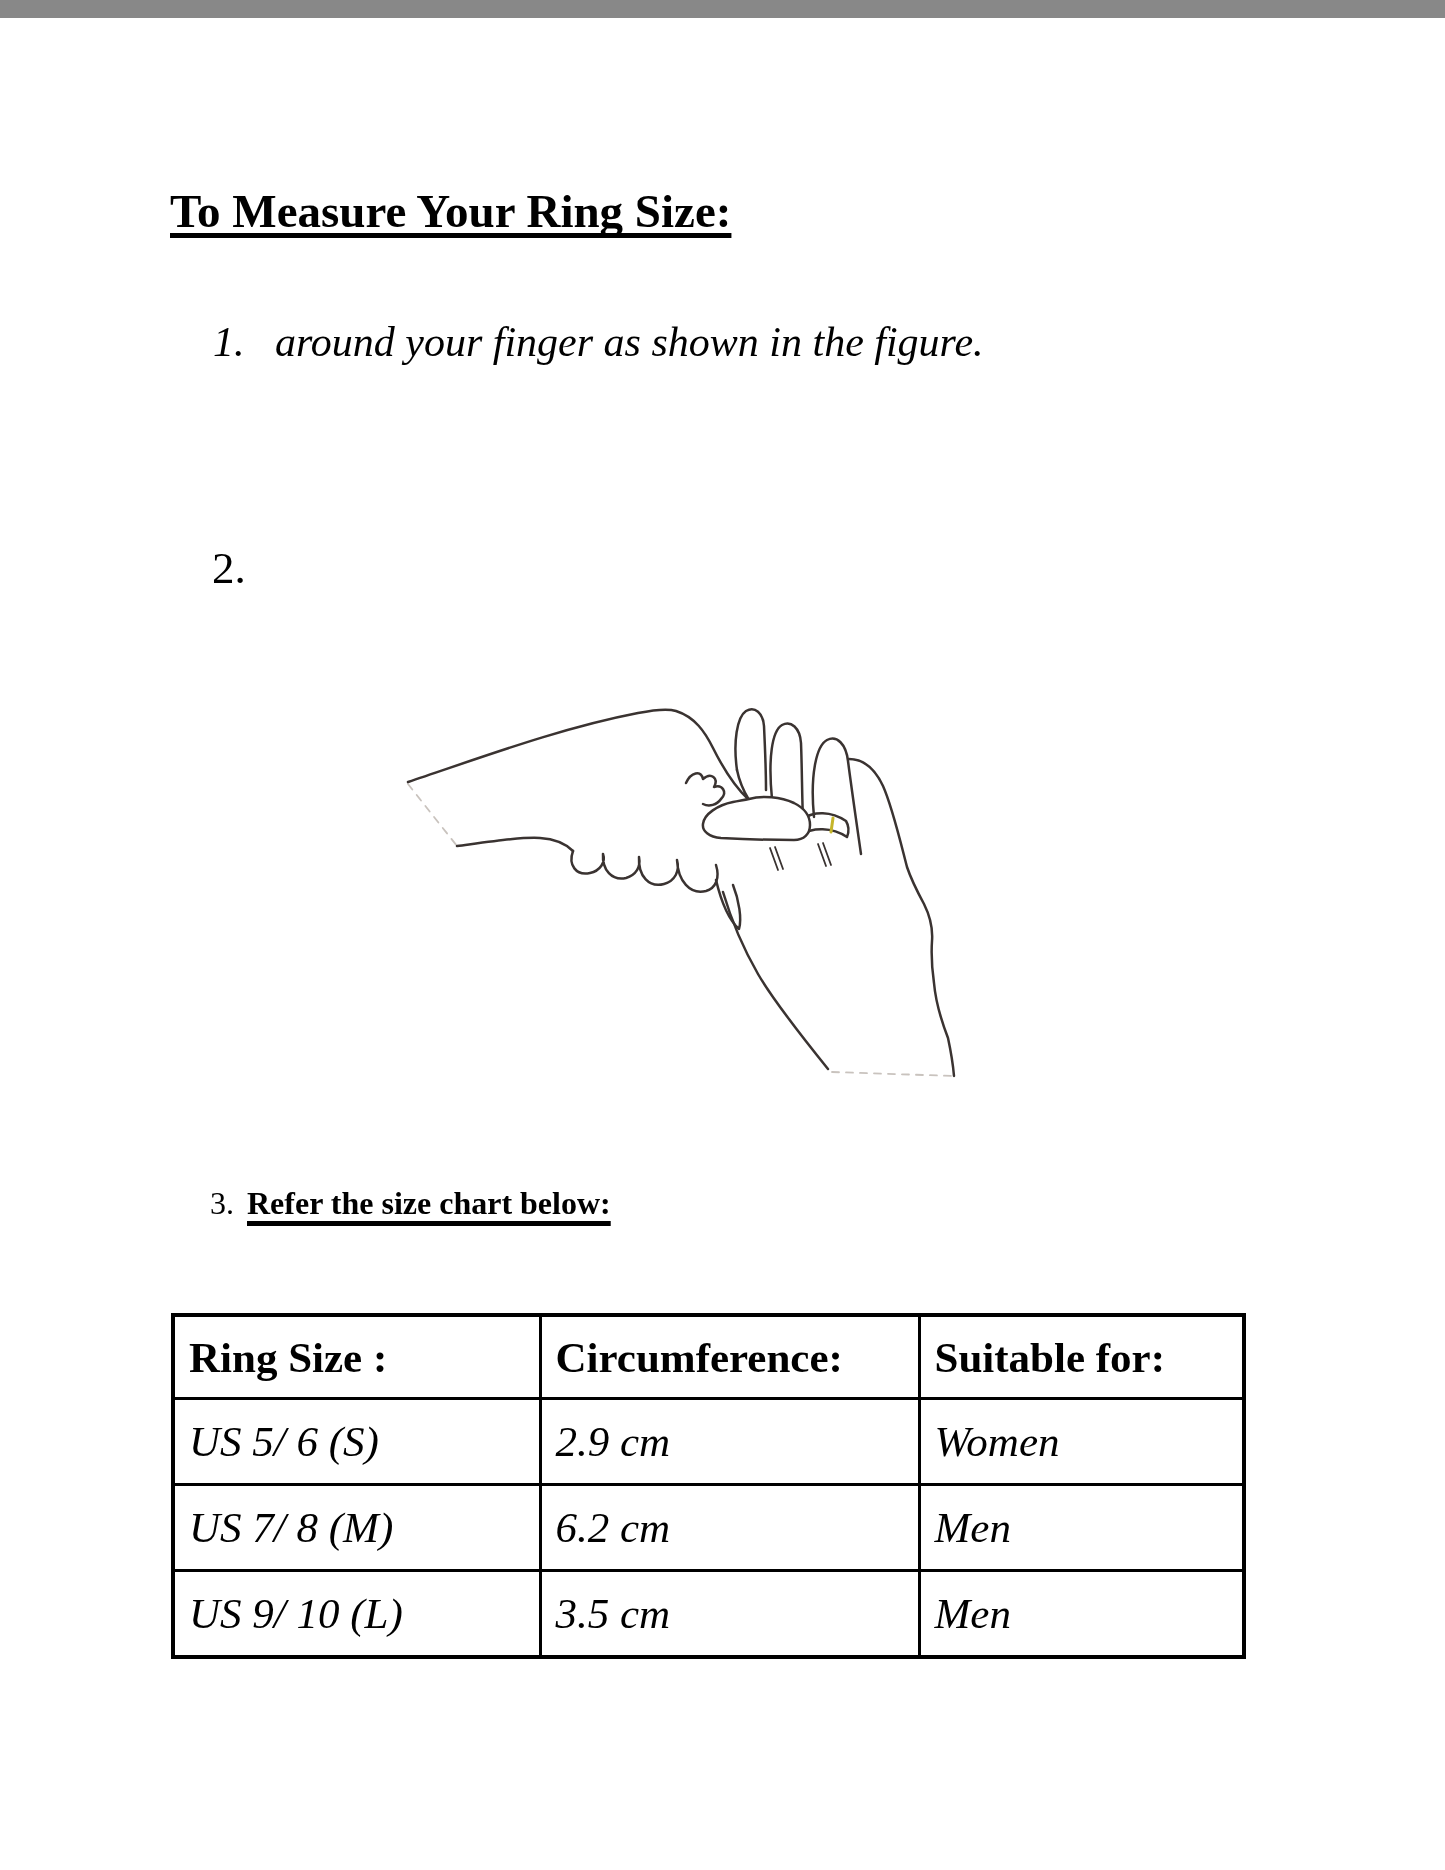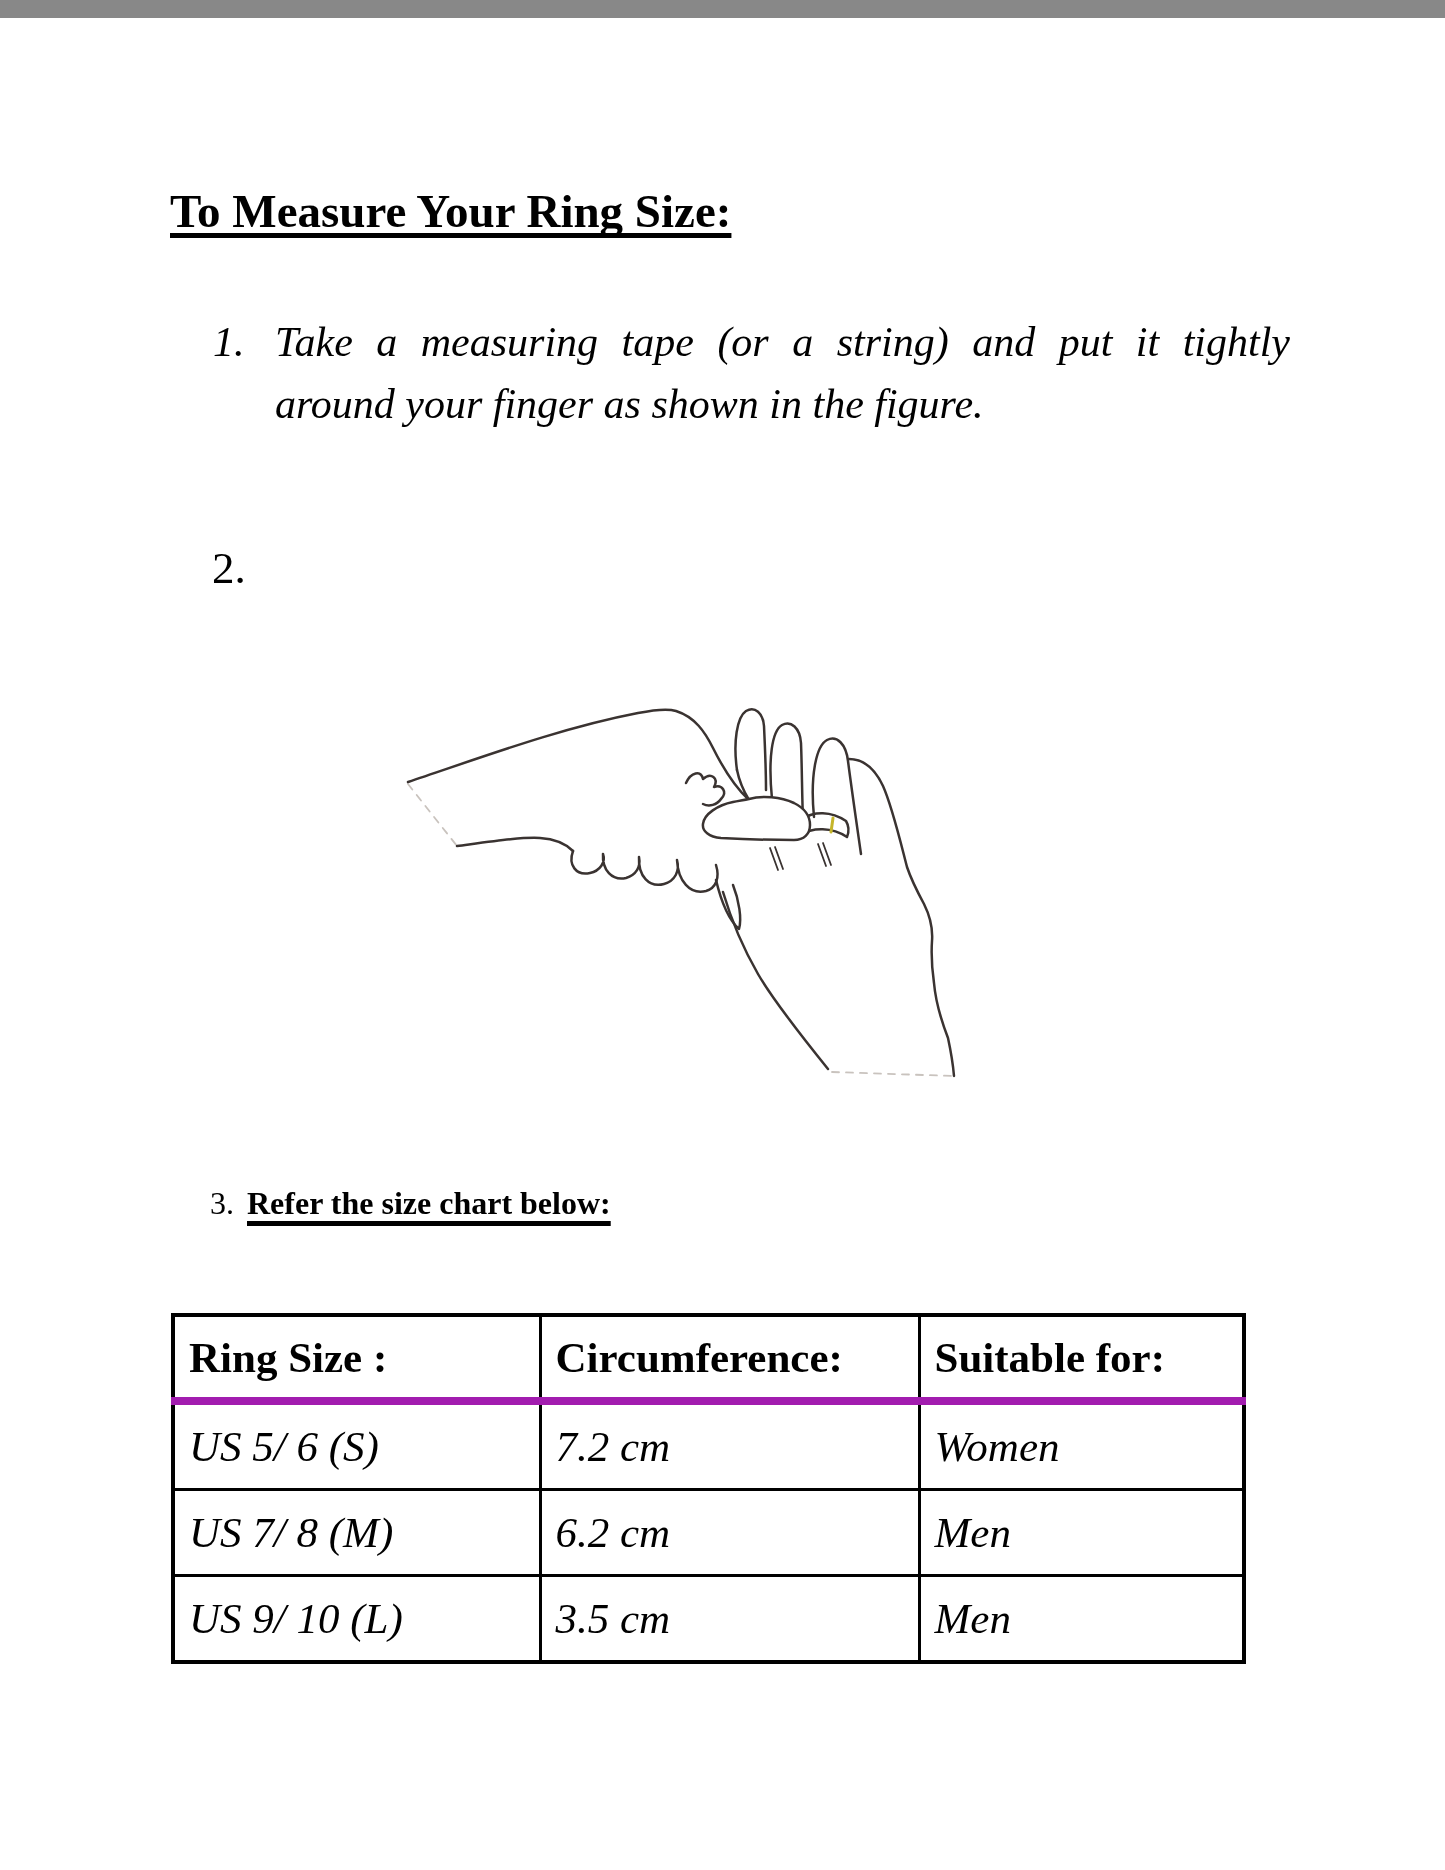--- a/index.html
+++ b/index.html
@@ -75,35 +75,34 @@
   .size-table col.c3 { width:325px; }
   .size-table td {
     border:3px solid #000;
     vertical-align:middle;
     padding:0 6px 0 14px;
     font-size:43px;
     overflow:hidden;
   }
   .size-table tr.head td {
     height:80px; font-weight:bold;
-    border-bottom:8px solid #a21caf;
+    border-bottom:1px solid #a21caf;
   }
   .size-table tr.data td { height:83px; font-style:italic; }
 </style>
 </head>
 <body>
 
 <div class="page">
 
   <div class="doc-title">To Measure Your Ring Size:</div>
 
   <div class="step1">
     <span class="num">1.</span>
     <span class="text">
-      <span class="line1">Take a measuring tape (or a string) and put it tightly</span>
       <span class="line2">around your finger as shown in the figure.</span>
     </span>
   </div>
 
   <div class="step2">
     <span class="num">2.</span>
   </div>
 
   <div class="figure">
     <svg viewBox="0 0 560 380" fill="none" stroke-linecap="round" stroke-linejoin="round">
@@ -141,21 +140,21 @@
         <col class="c3">
       </colgroup>
     <tbody>
       <tr class="head">
         <td>Ring Size :</td>
         <td>Circumference:</td>
         <td>Suitable for:</td>
       </tr>
       <tr class="data">
         <td>US 5/ 6 (S)</td>
-        <td>7.2 cm</td>
+        <td>2.9 cm</td>
         <td>Women</td>
       </tr>
       <tr class="data">
         <td>US 7/ 8 (M)</td>
         <td>6.2 cm</td>
         <td>Men</td>
       </tr>
       <tr class="data">
         <td>US 9/ 10 (L)</td>
         <td>3.5 cm</td>

